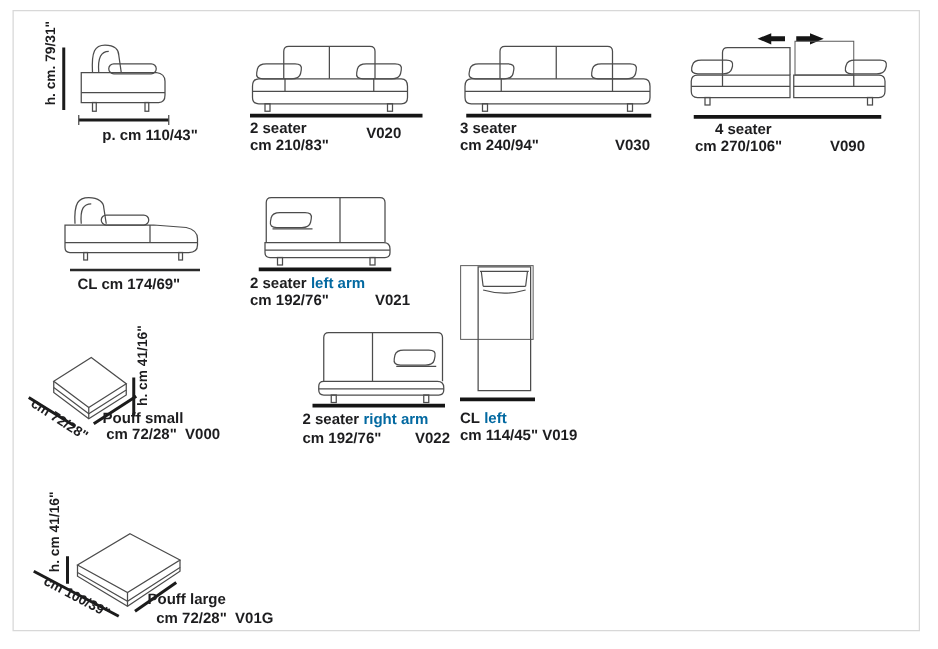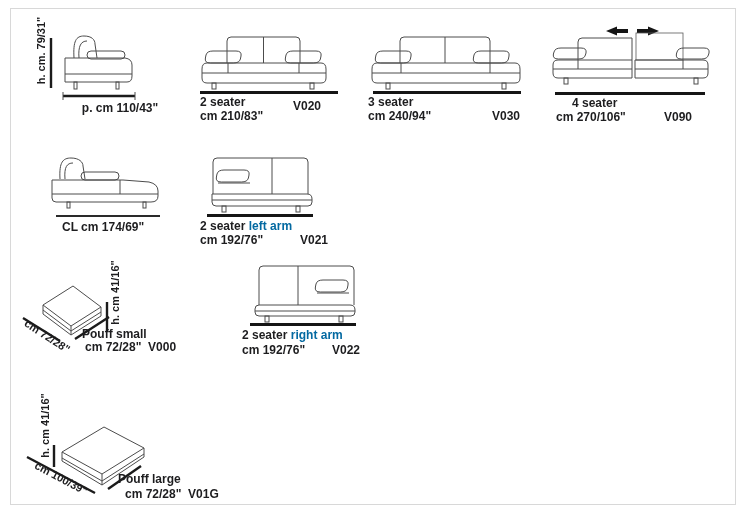--- a/index.html
+++ b/index.html
@@ -137,20 +137,34 @@
       <line class="ln" x1="14" y1="50" x2="114" y2="50"></line>
       <rect class="ln" x="24" y="56" width="4" height="6"></rect>
       <rect class="ln" x="98" y="56" width="4" height="6"></rect>
     </svg>
     <div class="bar" style="left:9px; top:64px; width:106px;"></div>
     <span class="name" style="left:2px; top:70px;"><span>2 seater</span>&nbsp;<span class="em">left arm</span></span>
     <span class="dim" style="left:2px; top:84px;">cm 192/76"</span>
     <span class="code" style="left:102px; top:84px;">V021</span>
   </figure>
 
+  <figure class="item" style="left:365px; top:206px; width:120px; height:150px;">
+    <svg width="120" height="110" viewBox="0 0 120 110">
+      <rect class="thin" x="3.5" y="6.5" width="58" height="59"></rect>
+      <rect class="ln" x="17.5" y="7.5" width="42" height="99"></rect>
+      <line class="ln" x1="19" y1="11" x2="58" y2="11"></line>
+      <line class="ln" x1="20" y1="11" x2="21.5" y2="23"></line>
+      <line class="ln" x1="57" y1="11" x2="55.5" y2="23"></line>
+      <line class="ln" x1="21.5" y1="23" x2="55.5" y2="23"></line>
+      <path class="ln" d="M21.5,26 Q38.5,31 55.5,26"></path>
+    </svg>
+    <div class="bar" style="left:3px; top:112px; width:60px;"></div>
+    <span class="name" style="left:3px; top:122px;"><span>CL</span>&nbsp;<span class="em">left</span></span>
+    <span class="dim" style="left:3px; top:136px;"><span>cm 114/45"</span>&nbsp;<span>V019</span></span>
+  </figure>
 
 
   <figure class="item" style="left:18px; top:258px; width:165px; height:100px;">
     <svg width="165" height="100" viewBox="0 0 165 100">
       <polygon class="ln" points="55,28 83,49 53,68 25,47"></polygon>
       <path class="ln" d="M25,47 V52 L53,73 L83,54 V49"></path>
       <line class="ln" x1="53" y1="68" x2="53" y2="73"></line>
       <path class="ln" d="M25,52 V56 L53,77 L83,58 V54"></path>
       <line class="ln" x1="53" y1="73" x2="53" y2="77"></line>
       <line class="dimln" x1="89" y1="44" x2="89" y2="74"></line>

